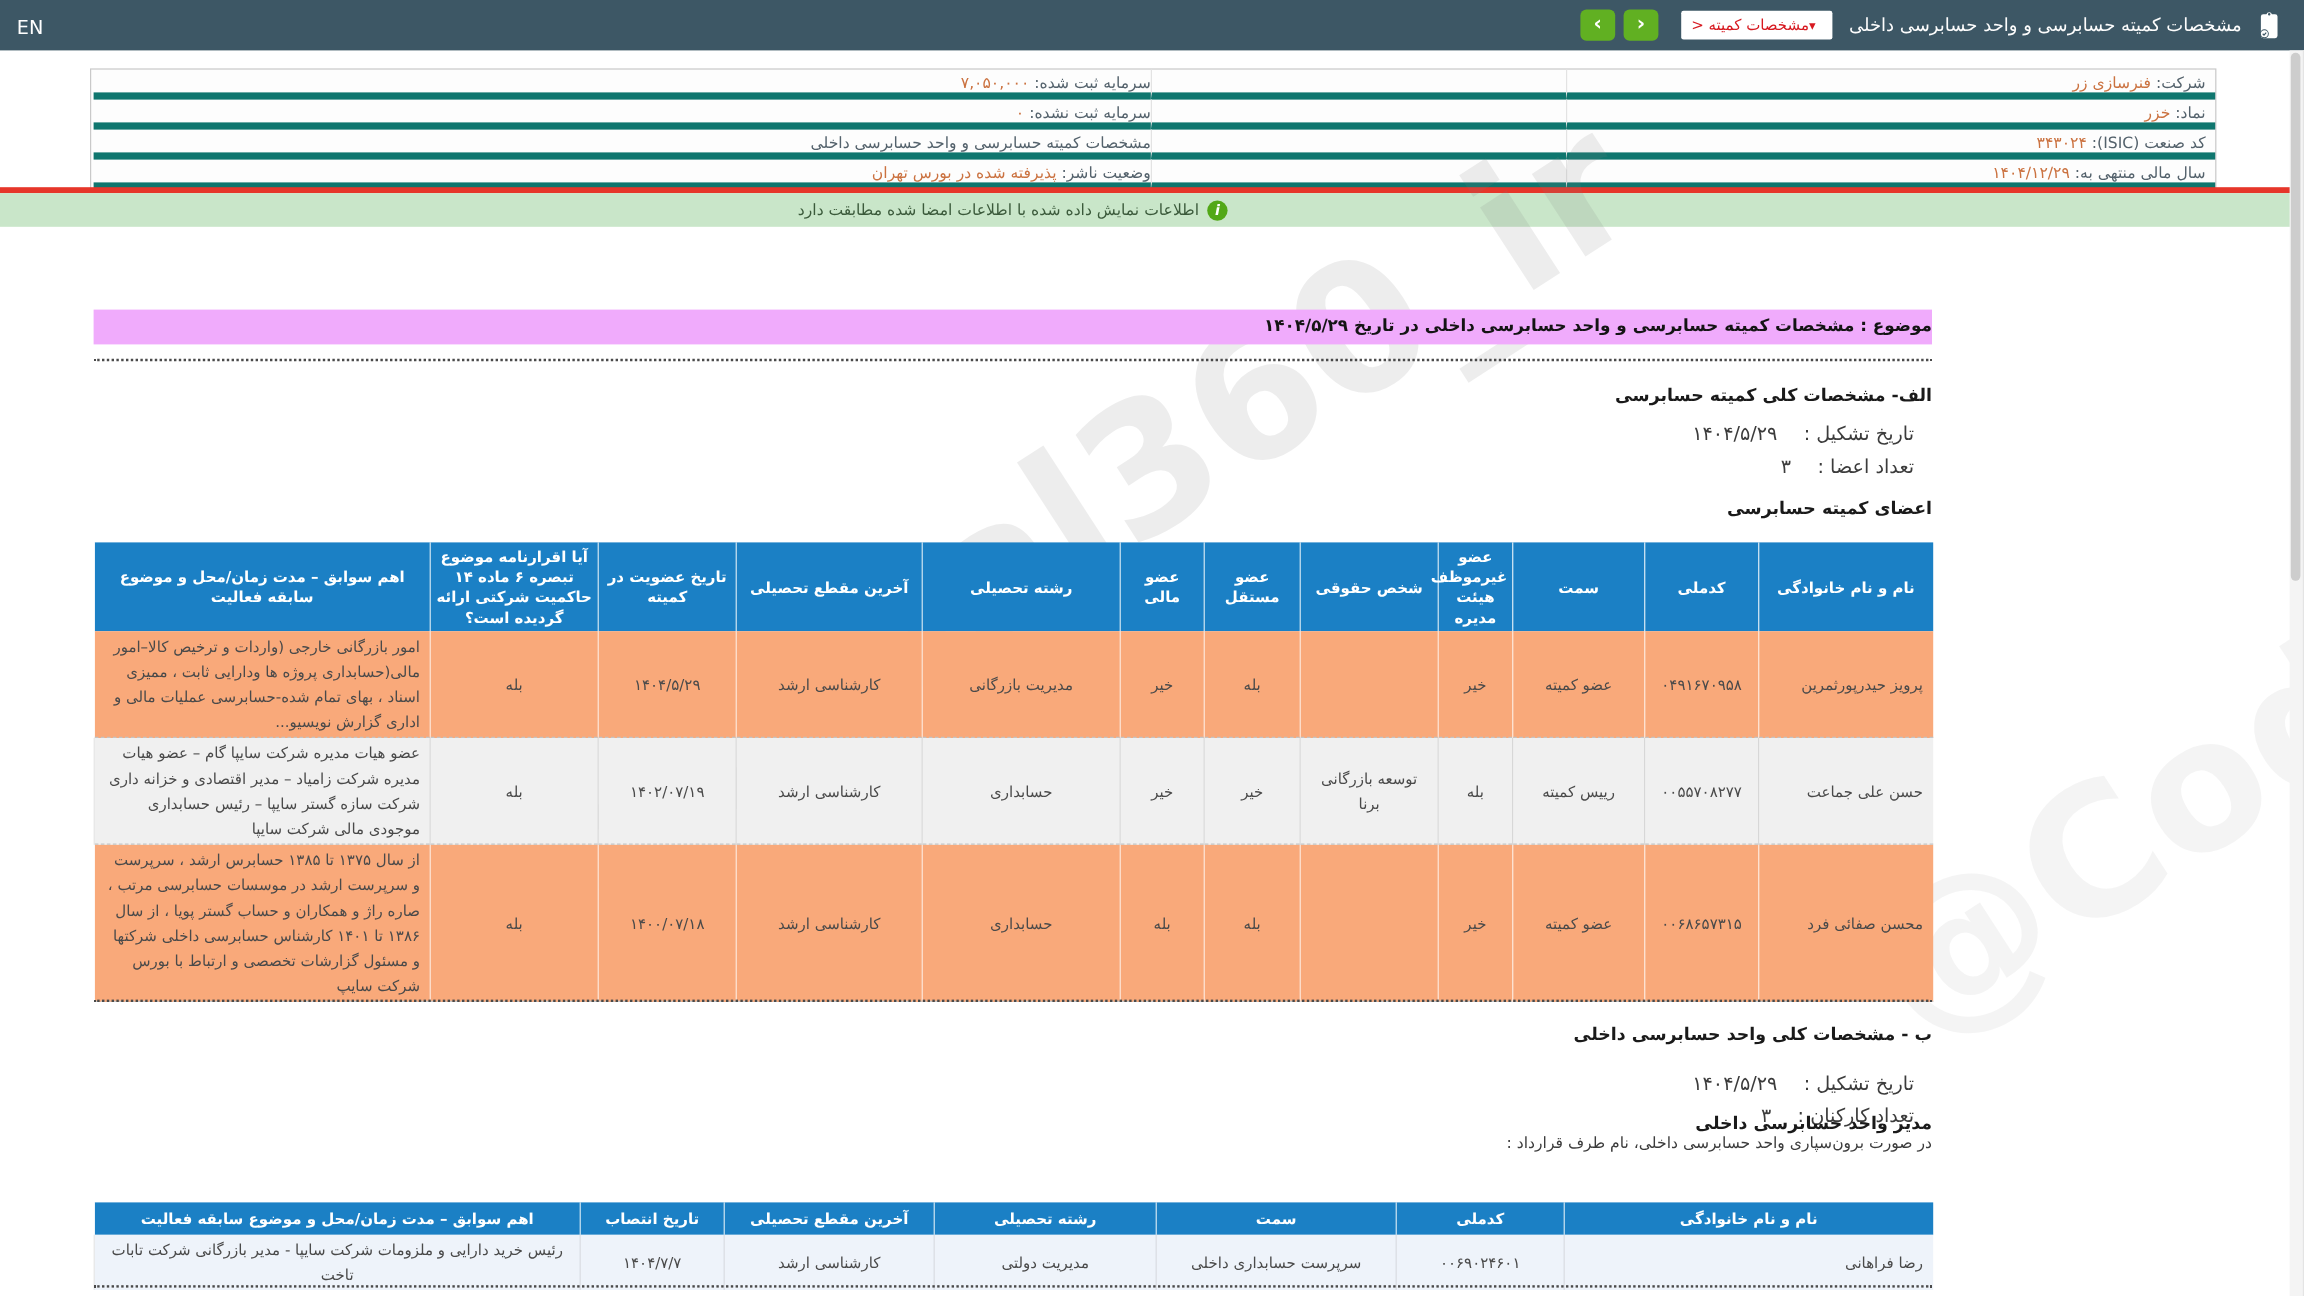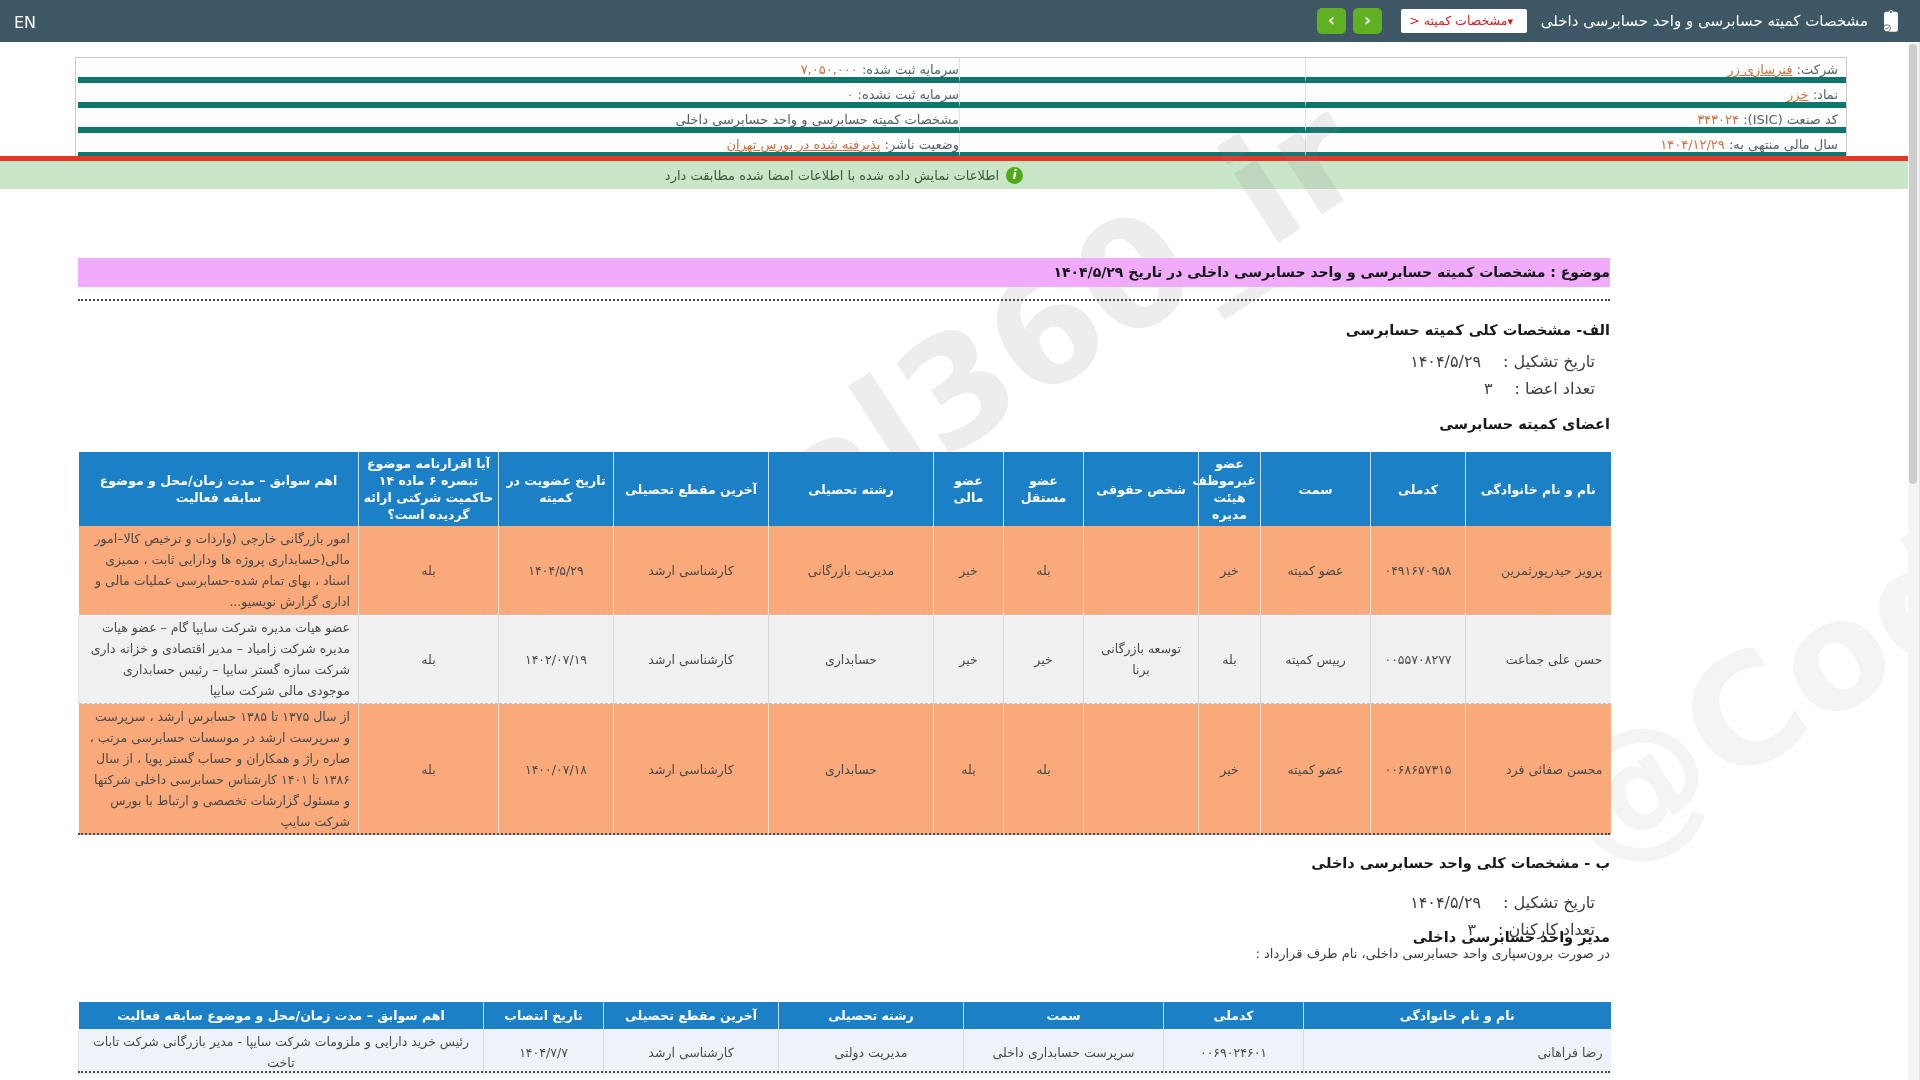--- a/index.html
+++ b/index.html
@@ -21,21 +21,21 @@
 
   
   .info-box{position:absolute;top:57px;left:75px;width:1770px;height:100px;background:#fdfdfd;
             border:1px solid #c9c9c9;display:grid;grid-template-columns:541px 346px 881px;
             grid-template-rows:25px 25px 25px 25px;font-size:13px;}
   .info-cell{border-bottom:6px solid #0f766e;line-height:24px;white-space:nowrap;overflow:hidden;}
   .info-cell.rt{padding-right:8px;border-left:1px solid #e3e3e3;}
   .info-cell.md{border-left:1px solid #e3e3e3;}
   .ilabel{color:#54626c;}
   .ivalue{color:#cb7240;}
-  .ivalue.link{text-decoration:underline;cursor:pointer;}
+  .ivalue.link{cursor:pointer;}
 
   .red-line{position:absolute;top:156px;left:0;width:1920px;height:5px;background:#e6362a;}
 
   
   .notice-bar{position:absolute;top:161px;left:0;width:1920px;height:28px;background:#c9e6c9;}
   .notice-inner{position:absolute;left:78px;width:1532px;height:28px;display:flex;align-items:center;justify-content:center;gap:7px;}
   .notice-ico{width:17px;height:17px;border-radius:50%;background:#52a817;color:#ffffff;font-size:12px;
               font-weight:bold;font-style:italic;text-align:center;line-height:17px;flex:0 0 auto;}
   .notice-txt{color:#3b5a3b;font-size:13px;}
 

